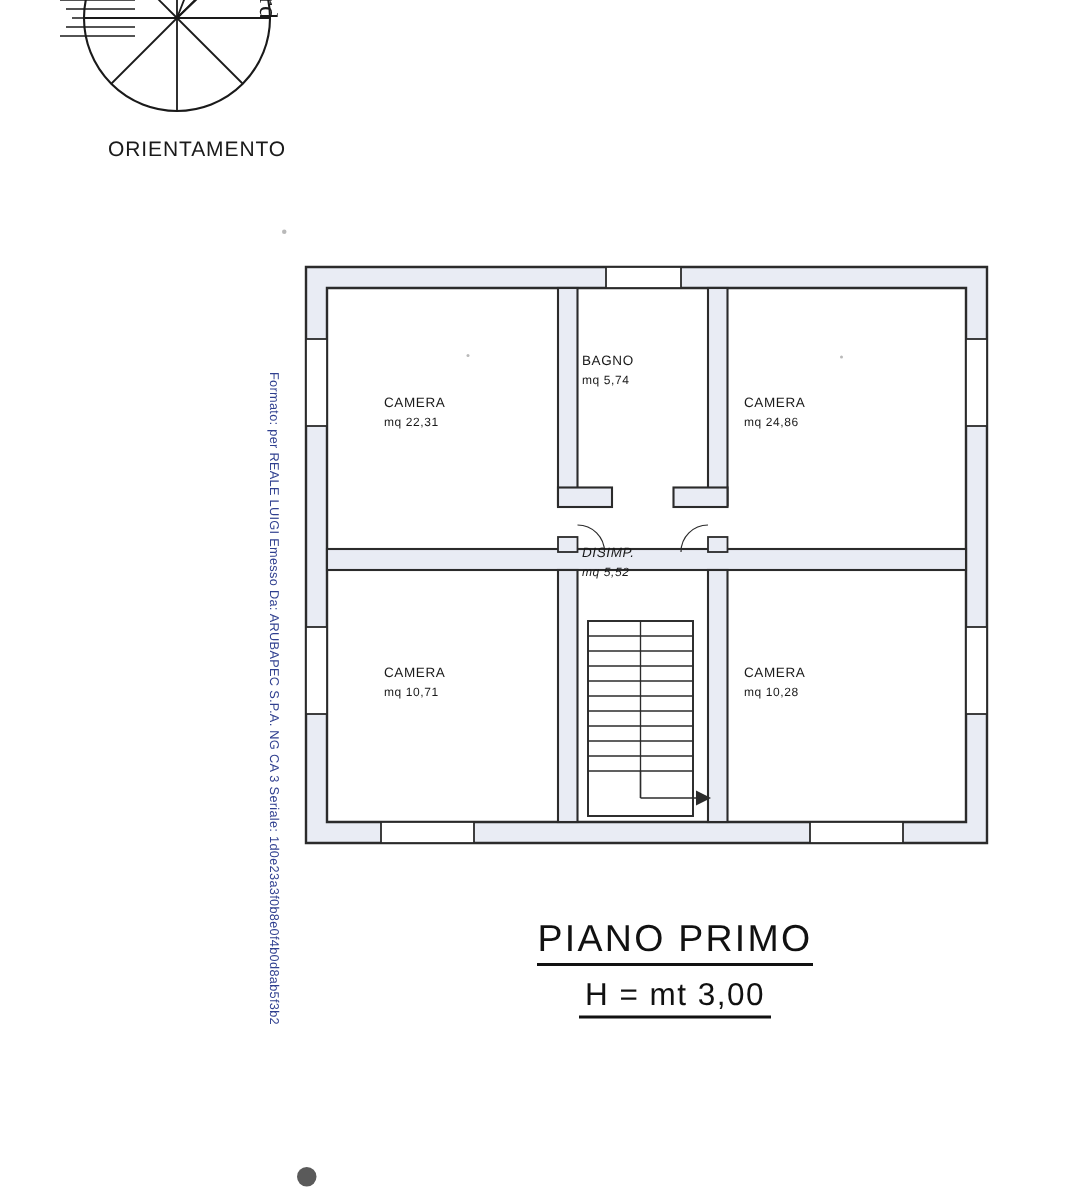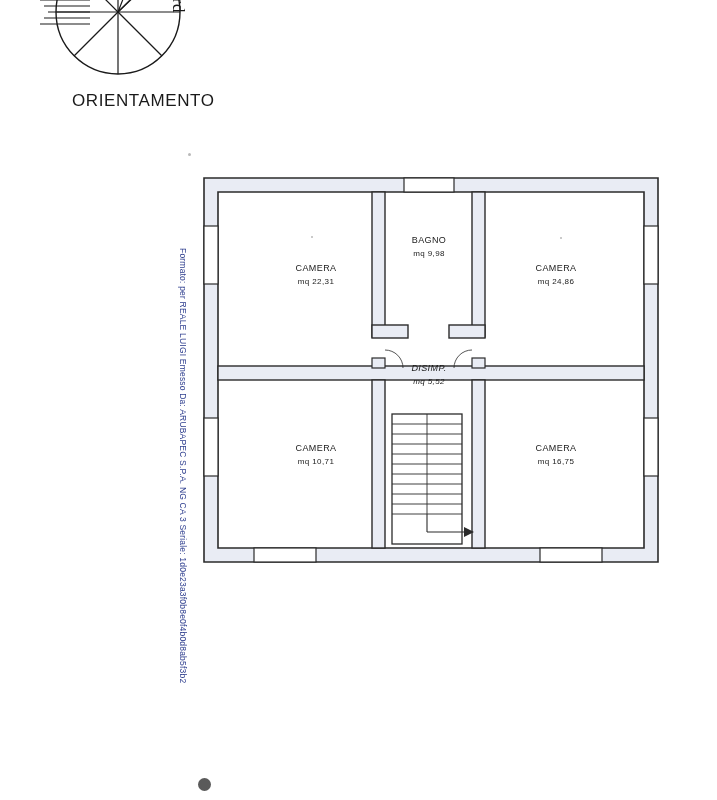--- a/index.html
+++ b/index.html
@@ -27,21 +27,21 @@
     position: absolute;
     left: 28px;
     top: -26px;
     width: 175px;
     height: 160px;
   }
   .compass-label {
     position: absolute;
     left: 44px;
     top: 117px;
-    font-size: 17px;
+    font-size: 14px;
     letter-spacing: 0.6px;
     color: #1a1a1a;
   }
   .nord-label {
     position: absolute;
     left: 160px;
     top: 2px;
     font-size: 17px;
     font-family: "Liberation Serif", serif;
     color: #1a1a1a;
@@ -71,21 +71,20 @@
   #plan {
     position: absolute;
     left: 196px;
     top: 170px;
     width: 470px;
     height: 410px;
   }
 
   .room-text {
     position: absolute;
-    text-align: center;
     font-size: 9px;
     line-height: 13px;
     color: #1a1a1a;
     letter-spacing: 0.4px;
     white-space: nowrap;
   }
   .room-text .nm { display: block; }
   .room-text .ar { display: block; font-size: 8px; }
 
   
@@ -220,43 +219,47 @@
     </svg>
 
     
     <div class="room-text" style="left:60px; top:92px; width:120px;">
       <span class="nm">CAMERA</span>
       <span class="ar">mq 22,31</span>
     </div>
 
     <div class="room-text" style="left:192px; top:64px; width:82px;">
       <span class="nm">BAGNO</span>
-      <span class="ar">mq 9,98</span>
+      <span class="ar">mq 5,74</span>
     </div>
 
     <div class="room-text" style="left:300px; top:92px; width:120px;">
       <span class="nm">CAMERA</span>
       <span class="ar">mq 24,86</span>
     </div>
 
     <div class="room-text" style="left:192px; top:192px; width:82px;font-style:italic;">
       <span class="nm">DISIMP.</span>
       <span class="ar">mq 5,52</span>
     </div>
 
     <div class="room-text" style="left:60px; top:272px; width:120px;">
       <span class="nm">CAMERA</span>
       <span class="ar">mq 10,71</span>
     </div>
 
     <div class="room-text" style="left:300px; top:272px; width:120px;">
       <span class="nm">CAMERA</span>
-      <span class="ar">mq 16,75</span>
+      <span class="ar">mq 10,28</span>
     </div>
   </div>
 
+  <div class="title-block">
+    <div class="title-main">PIANO  PRIMO</div>
+    <div><span class="title-sub">H = mt 3,00</span></div>
+  </div>
 
   <div class="dot-mark"></div>
   <div class="speck" style="left:188px; top:153px; width:3px; height:3px;"></div>
   <div class="speck" style="left:560px; top:237px; width:2px; height:2px;"></div>
   <div class="speck" style="left:311px; top:236px; width:2px; height:2px;"></div>
 
 </div>
 
 </body></html>

